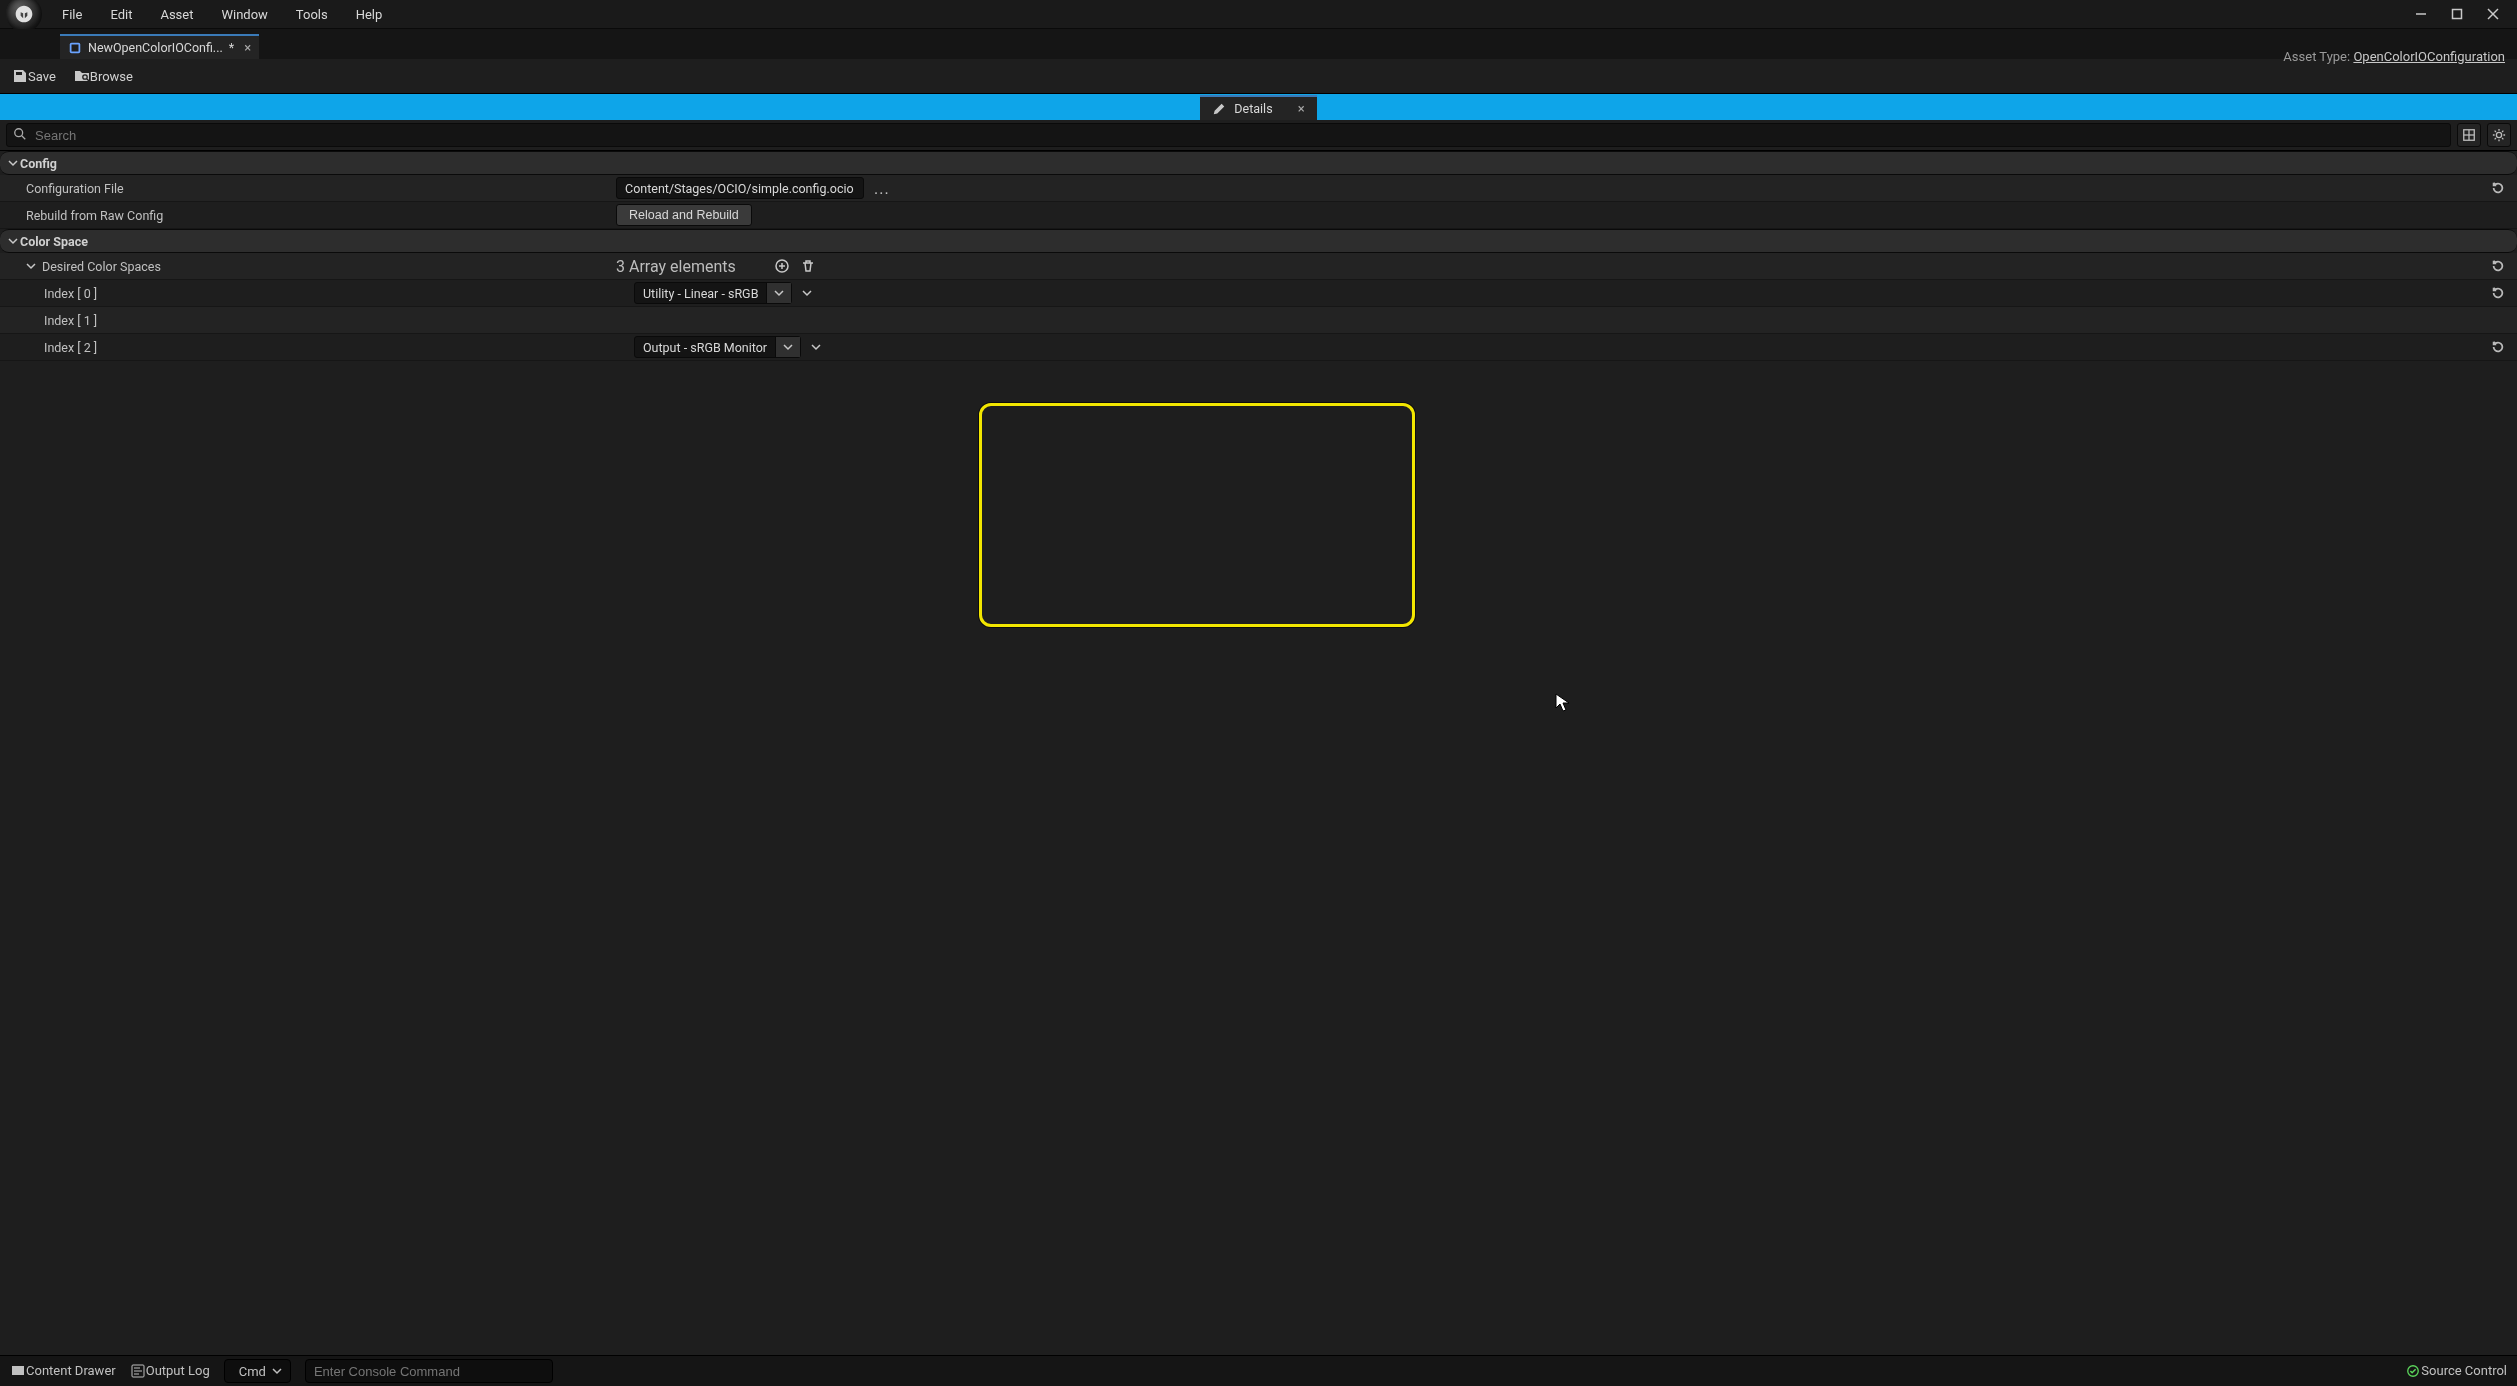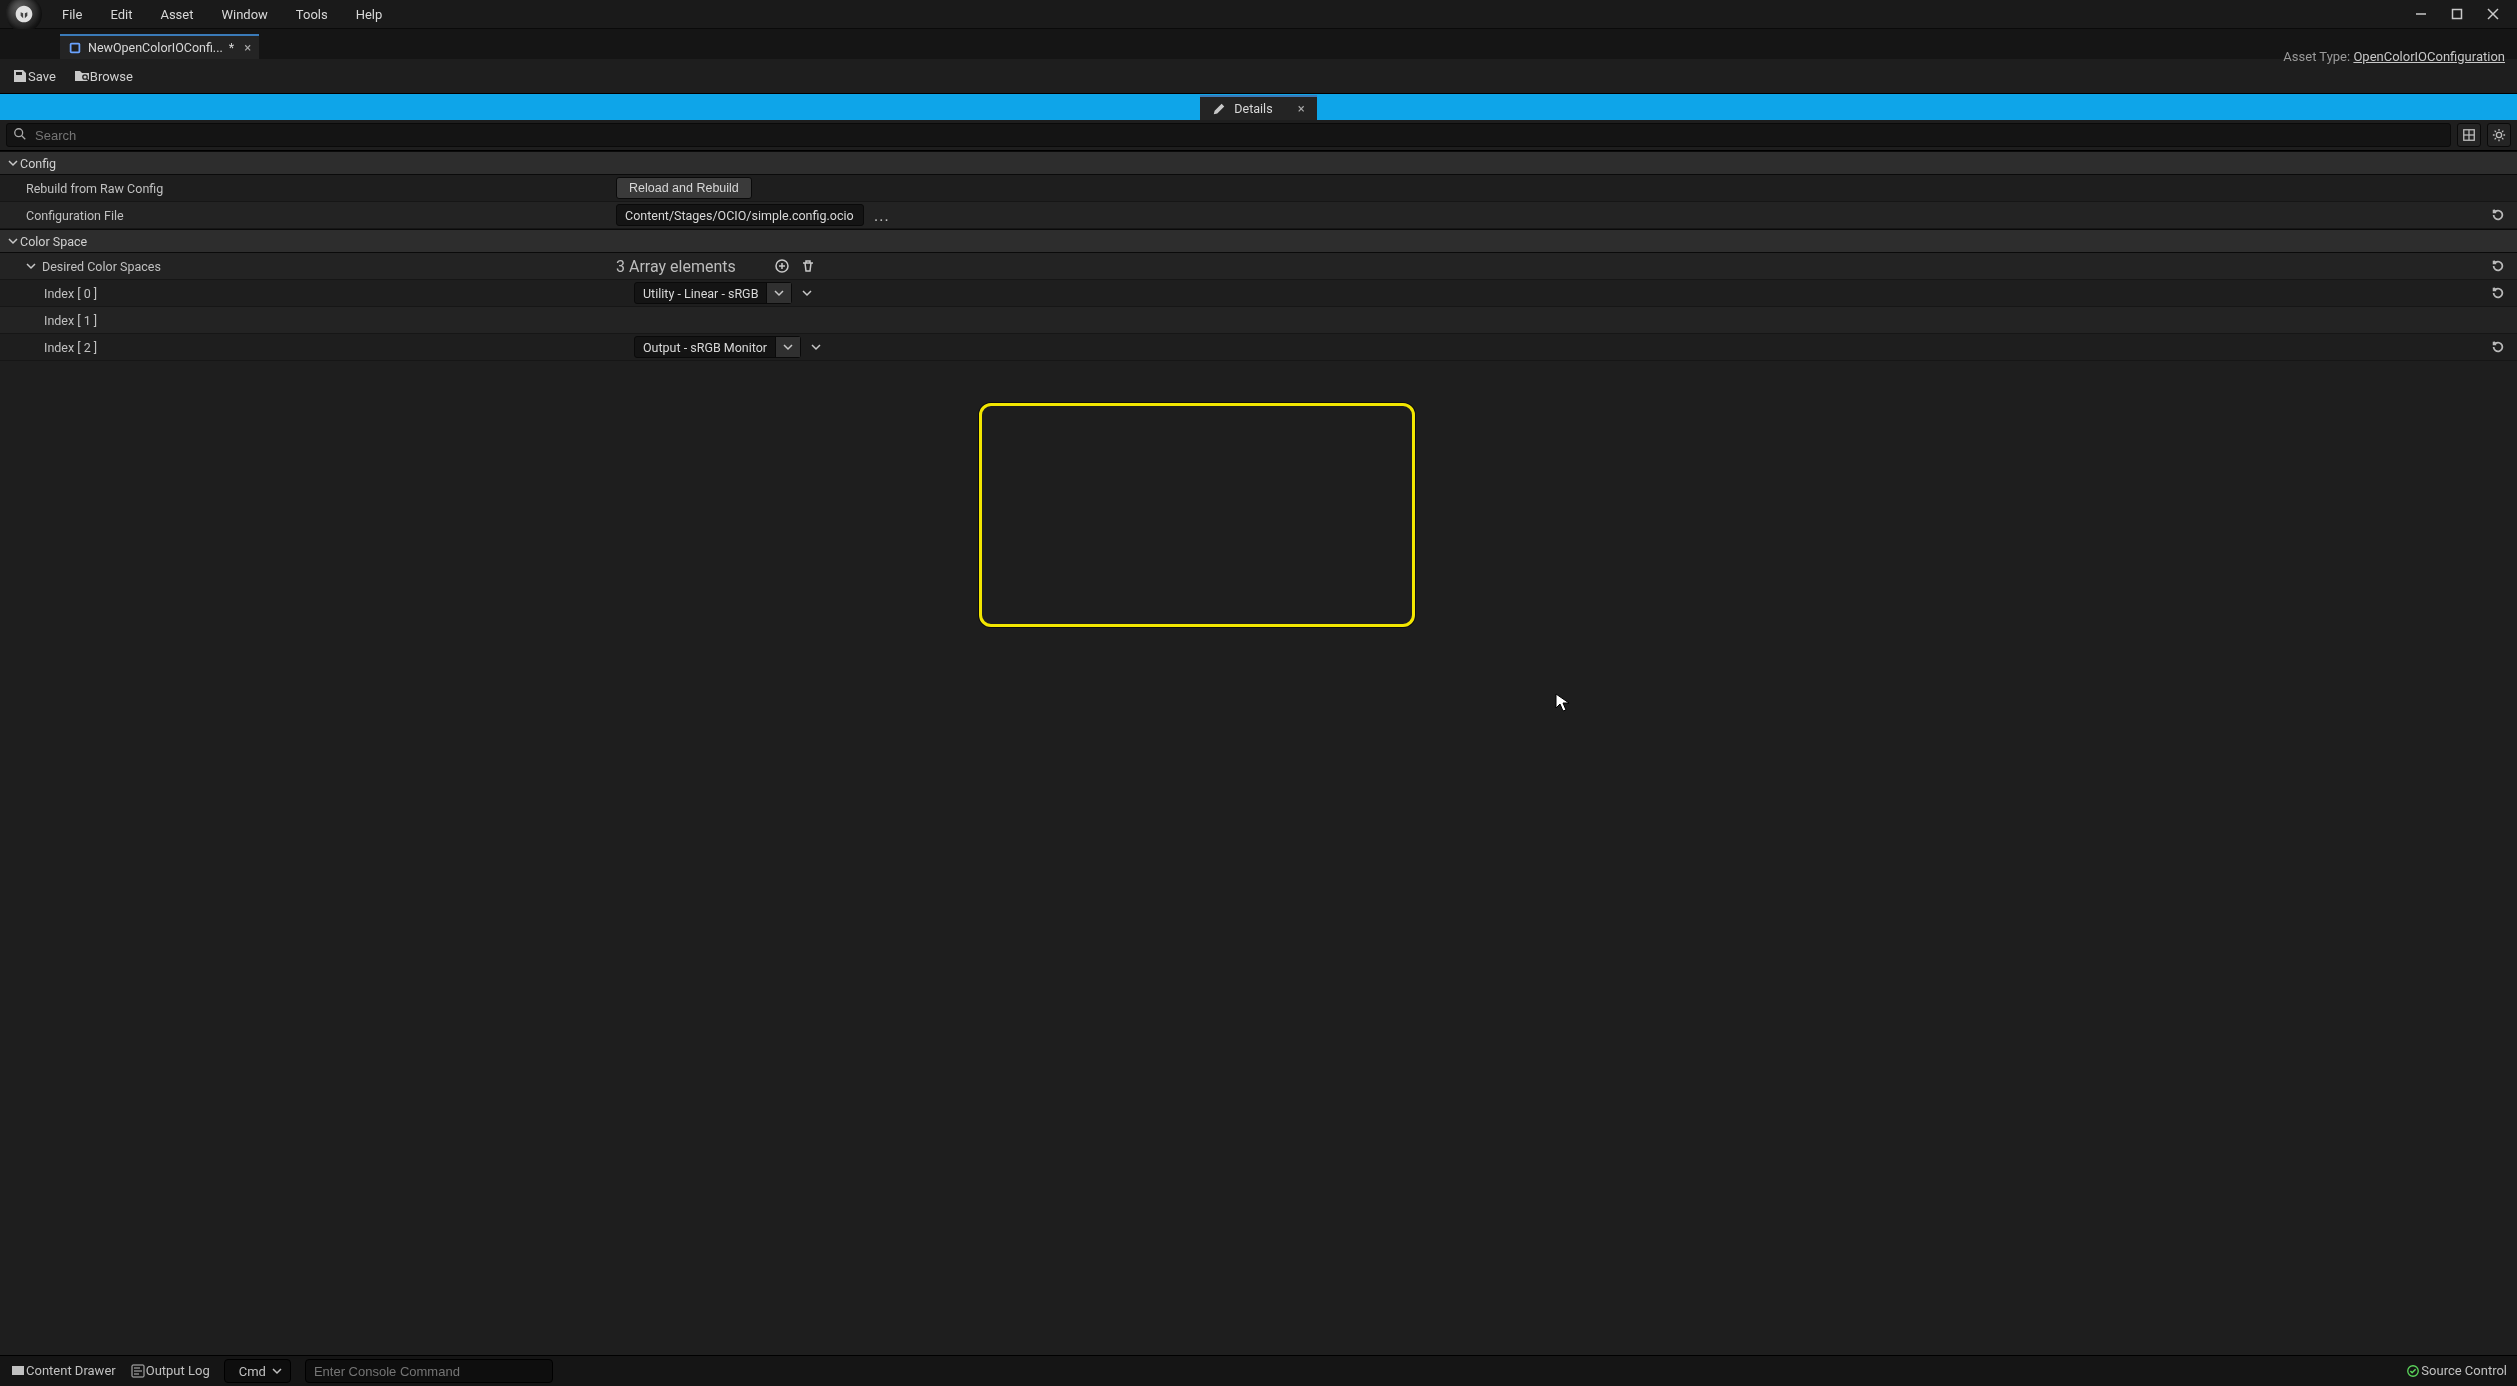--- a/index.html
+++ b/index.html
@@ -166,24 +166,25 @@
     flex: 1;
     overflow: hidden;
   }
   .section-header {
     background: #2d2d2d;
     height: 22px;
     display: flex;
     align-items: center;
     padding-left: 6px;
     font-size: 12.5px;
-    font-weight: 400;
+    font-weight: 700;
     color: #d0d0d0;
     border-top: 1px solid #0a0a0a;
     border-bottom: 1px solid #0a0a0a;
+    border-radius: 9px;
   }
   .section-header .caret { width: 14px; display:inline-flex; align-items:center; justify-content:center;}
 
   .prop-row {
     display: flex;
     align-items: center;
     height: 26px;
     border-bottom: 1px solid #161616;
     padding-right: 8px;
   }
@@ -451,37 +452,37 @@
 
       <div class="section-header">
         <span class="caret">
           <svg width="10" height="10" viewBox="0 0 10 10">
               <path d="M1 3l4 4 4-4" fill="none" stroke="#c8c8c8" stroke-width="1.5"></path>
             </svg>
         </span>
         <span>Config</span>
       </div>
 
-      <div class="prop-row normal">
-        <div class="prop-label">Rebuild from Raw Config</div>
-        <div class="prop-value">
-          <button class="std-btn">Reload and Rebuild</button>
-        </div>
-      </div>
-
       <div class="prop-row alt">
         <div class="prop-label">Configuration File</div>
         <div class="prop-value">
           <div class="text-field">Content/Stages/OCIO/simple.config.ocio</div>
           <span class="ellipsis-btn">...</span>
           <div class="reset-btn">
             <svg viewBox="0 0 16 16">
                 <path d="M3 8a5 5 0 1 0 2-4L3 2M3 2v3h3"></path>
               </svg>
           </div>
+        </div>
+      </div>
+
+      <div class="prop-row normal">
+        <div class="prop-label">Rebuild from Raw Config</div>
+        <div class="prop-value">
+          <button class="std-btn">Reload and Rebuild</button>
         </div>
       </div>
 
       <div class="section-header">
         <span class="caret">
           <svg width="10" height="10" viewBox="0 0 10 10">
               <path d="M1 3l4 4 4-4" fill="none" stroke="#c8c8c8" stroke-width="1.5"></path>
             </svg>
         </span>
         <span>Color Space</span>

